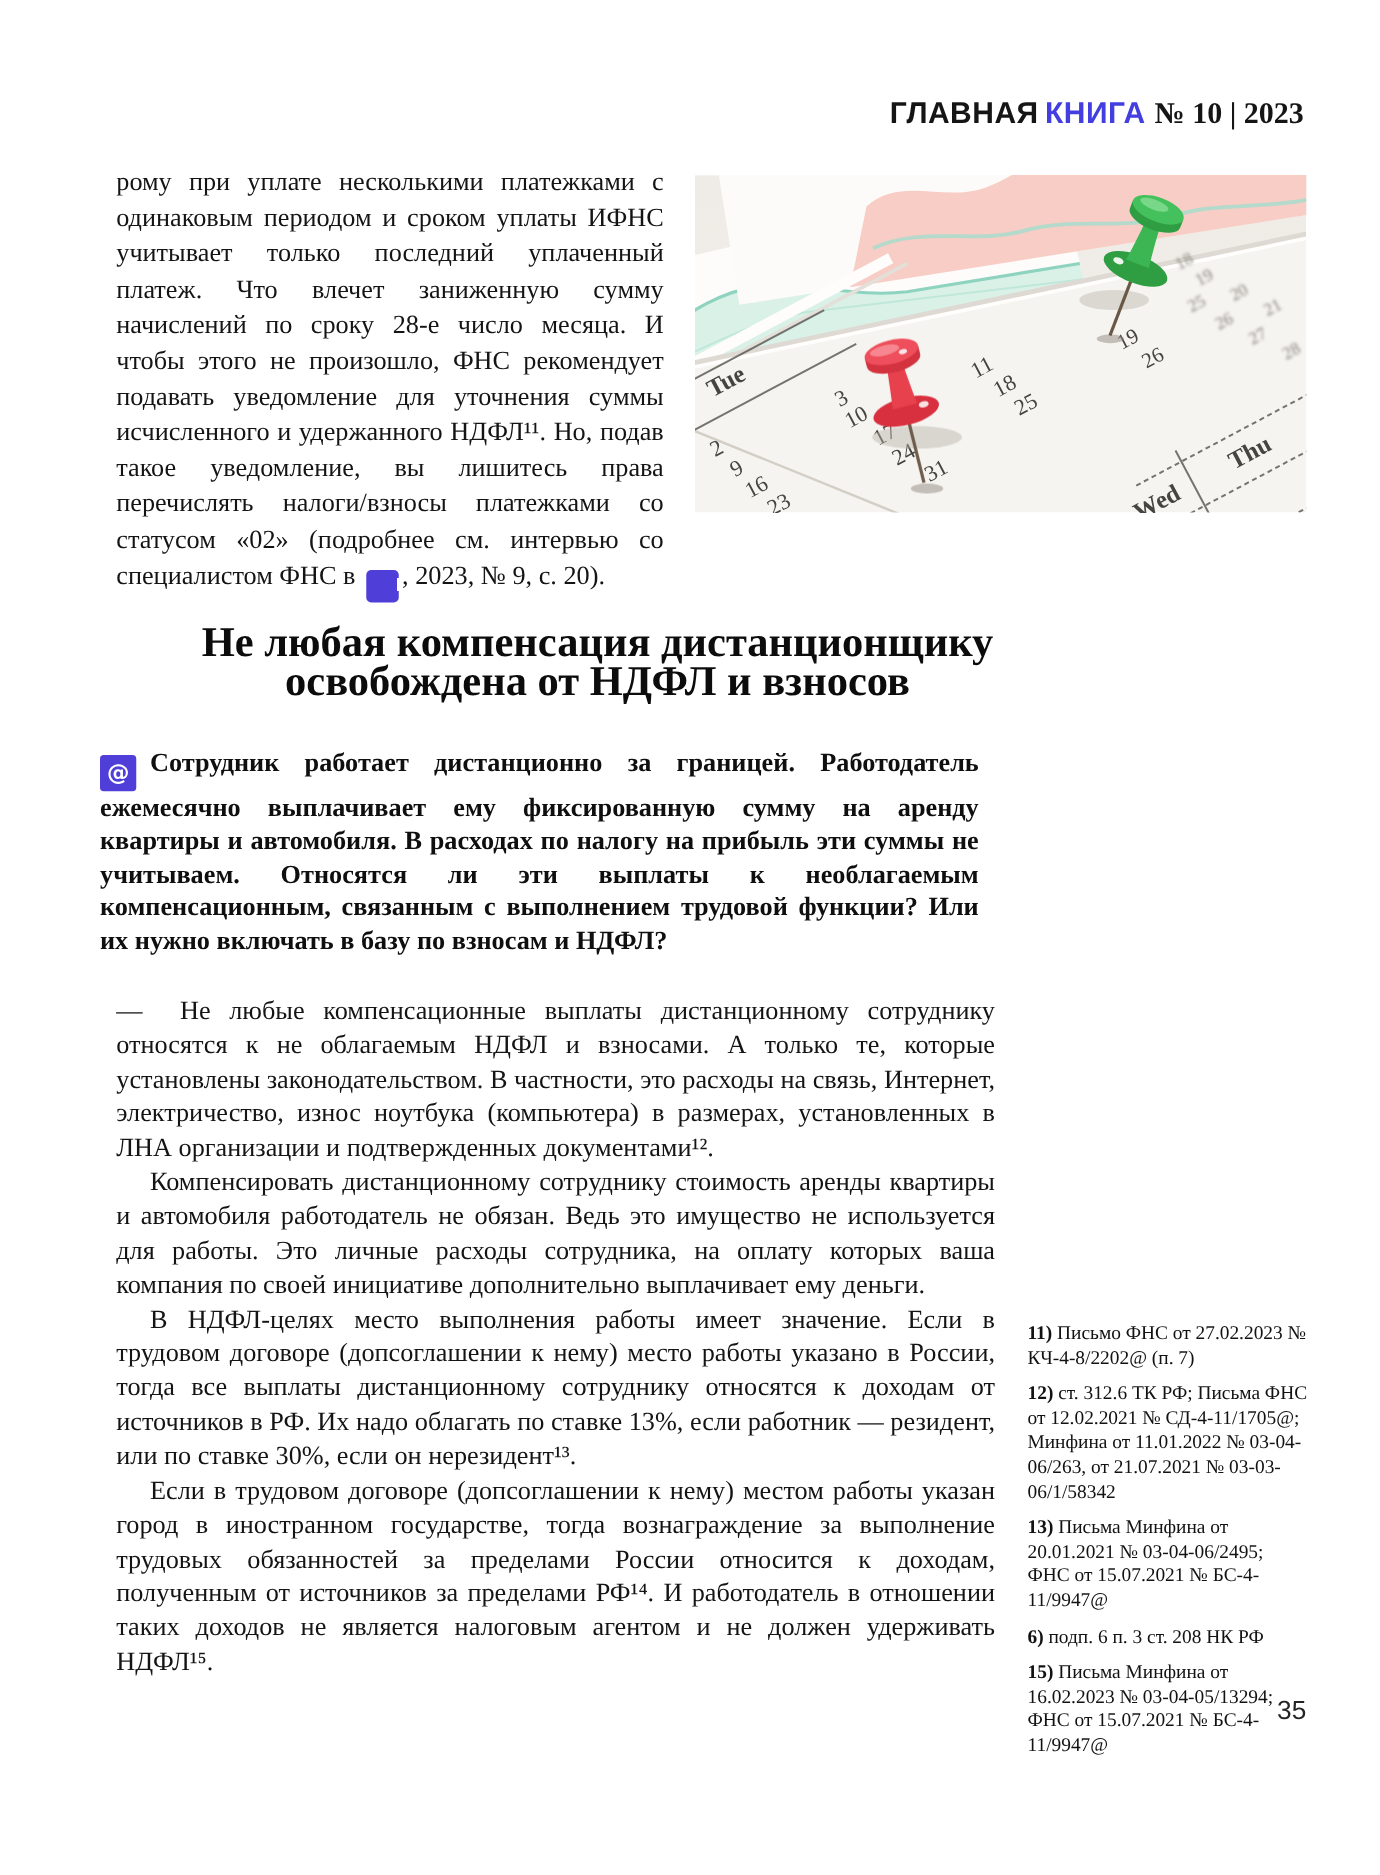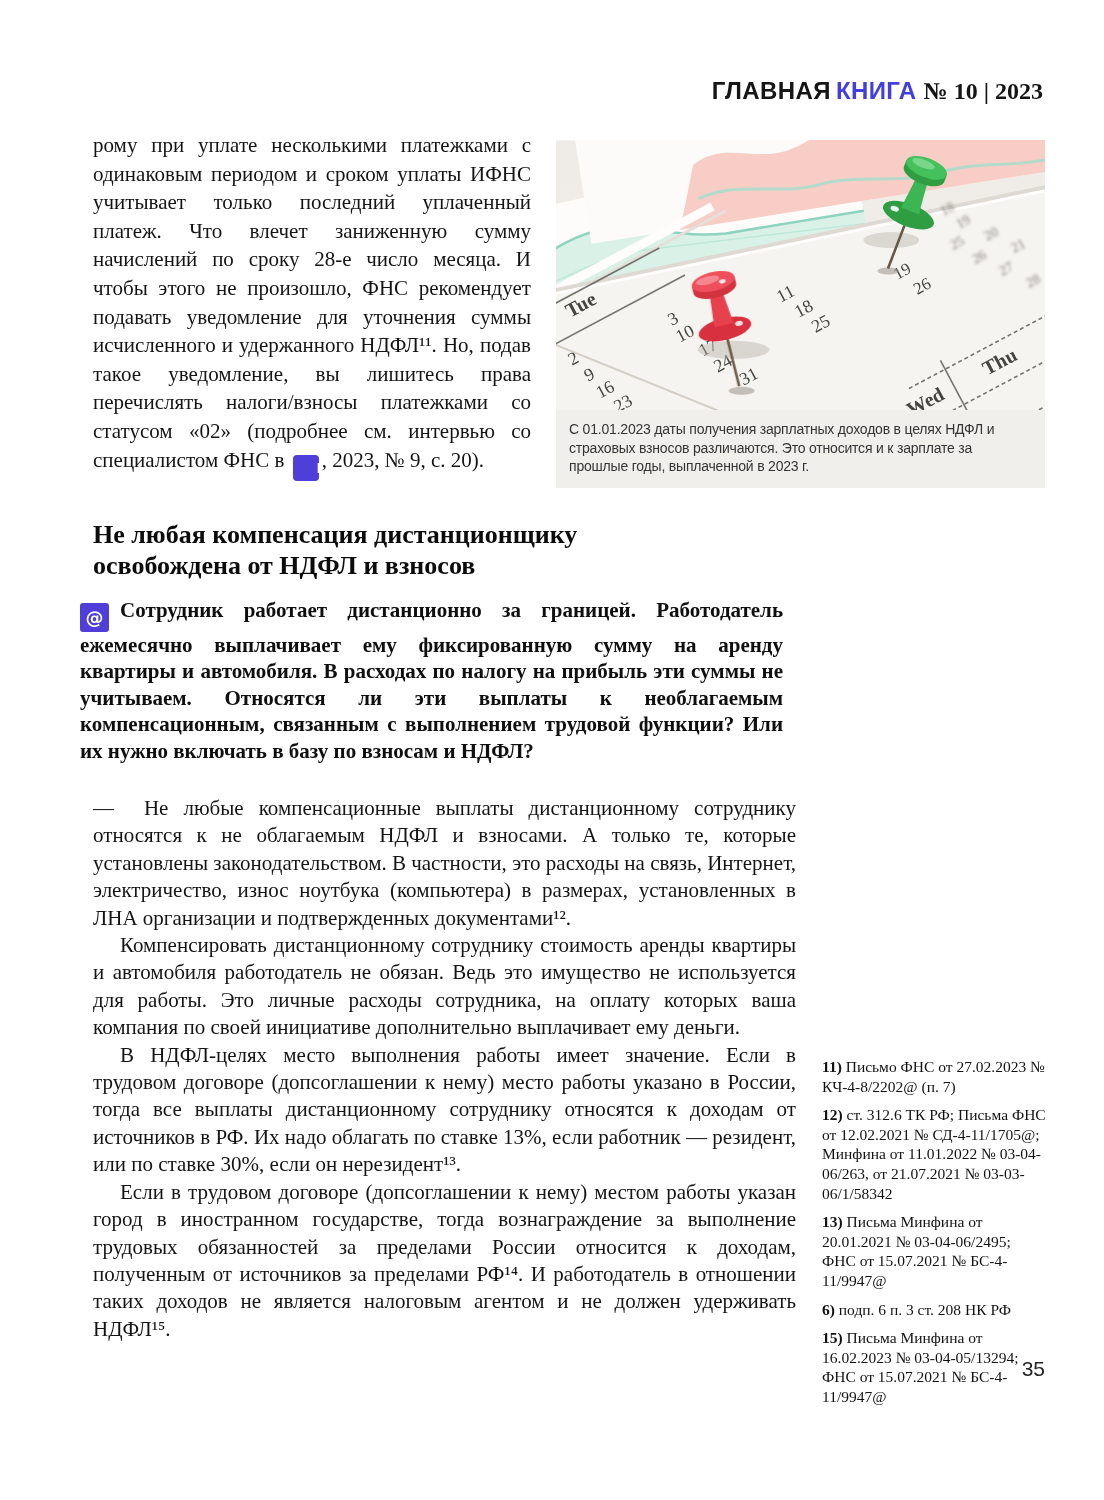--- a/index.html
+++ b/index.html
@@ -30,22 +30,22 @@
   .photo { position:absolute; left:556px; top:140px; width:489px; height:270px; }
   .photo svg { display:block; width:100%; height:100%; }
   .caption {
     position:absolute; left:556px; top:410px; width:489px; min-height:71px;
     background:var(--caption-bg); color:#343434;
     font-family:"Liberation Sans","DejaVu Sans",sans-serif; font-size:14px;
     line-height:18.6px; letter-spacing:-.2px; padding:10px 12px 12px 13px;
   }
   
   .heading {
-    position:absolute; left:93px; top:519px; width:770px;
-    font-size:26px; line-height:31px; font-weight:bold; color:#0c0c0c;
+    position:absolute; left:93px; top:499px; width:770px;
+    font-size:34px; line-height:31px; font-weight:bold; color:#0c0c0c;text-align:center;
   }
   .question {
     position:absolute; left:80px; top:597px; width:703px;
     font-weight:bold; font-size:21px; line-height:26.4px; text-align:justify; color:#0f0f0f;
   }
   .at-icon {
     display:inline-block; width:29px; height:29px; background:var(--icon-bg); color:#fff;
     border-radius:3px; font-family:"DejaVu Sans","Liberation Sans",sans-serif; font-weight:bold;
     font-size:18px; line-height:29px; text-align:center; vertical-align:-7px; margin-right:11px;
   }
@@ -187,21 +187,20 @@
         <ellipse cx="15" cy="-5" rx="4" ry="2.4" fill="#ffffff" opacity="0.85"></ellipse>
         <path d="M-10,-7 C-8,-24 -7,-36 -6,-46 L6,-46 C7,-36 8,-24 10,-7 Z" fill="#e8414e"></path>
         <path d="M-22,-52 L-22,-45 A22,9.5 0 0 0 22,-45 L22,-52 Z" fill="#d2333f"></path>
         <ellipse cx="0" cy="-52" rx="22" ry="9.5" fill="#ef4f5c"></ellipse>
         <ellipse cx="-5" cy="-54.5" rx="12" ry="4" fill="#f78f98" opacity="0.85"></ellipse>
         <ellipse cx="9" cy="-50" rx="3.4" ry="2" fill="#ffffff" opacity="0.85"></ellipse>
       </g>
     </svg>
   </figure>
 
-  <div class="caption">С 01.01.2023 даты получения зарплатных доходов в целях НДФЛ и страховых взносов различаются. Это относится и к зарплате за прошлые годы, выплаченной в 2023 г.</div>
 
   <h2 class="heading">
     <span>Не любая компенсация дистанционщику</span><br>
     <span>освобождена от НДФЛ и взносов</span>
   </h2>
 
   <div class="question">
     <span class="at-icon">@</span><span>Сотрудник работает дистанционно за границей. Работодатель ежемесячно выплачивает ему фиксированную сумму на аренду квартиры и автомобиля. В расходах по налогу на прибыль эти суммы не учитываем. Относятся ли эти выплаты к необлагаемым компенсационным, связанным с выполнением трудовой функции? Или их нужно включать в базу по взносам и НДФЛ?</span>
   </div>
 

